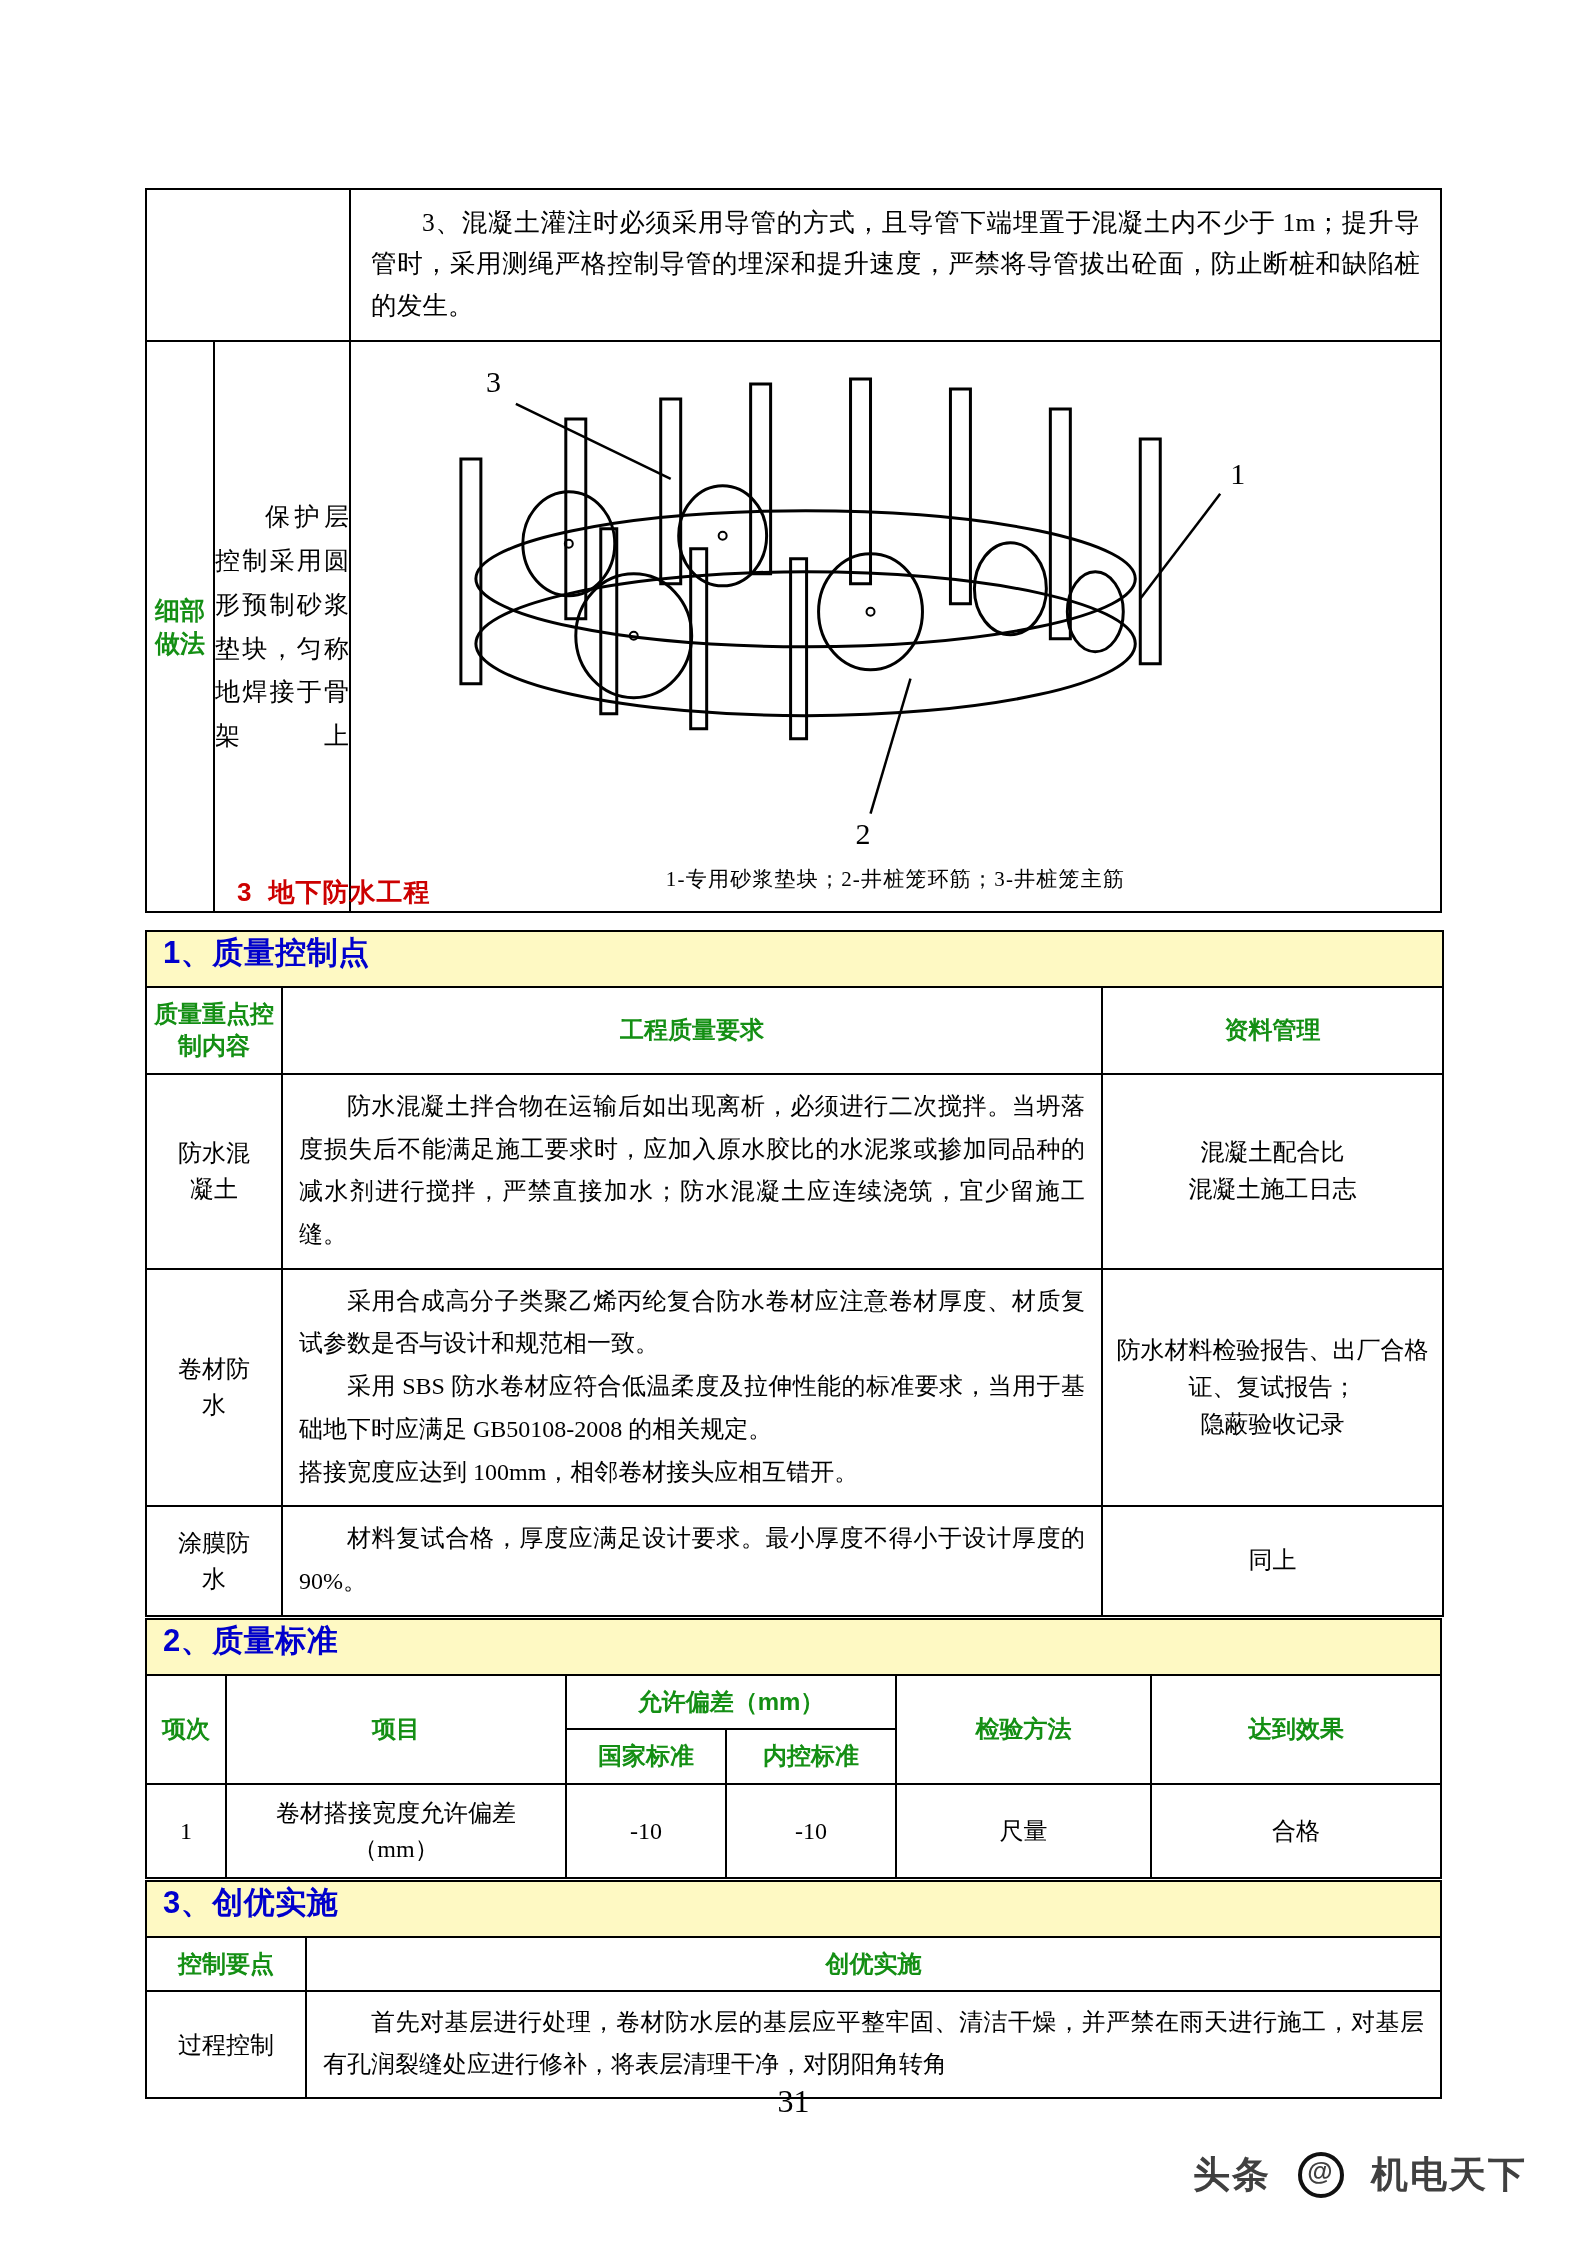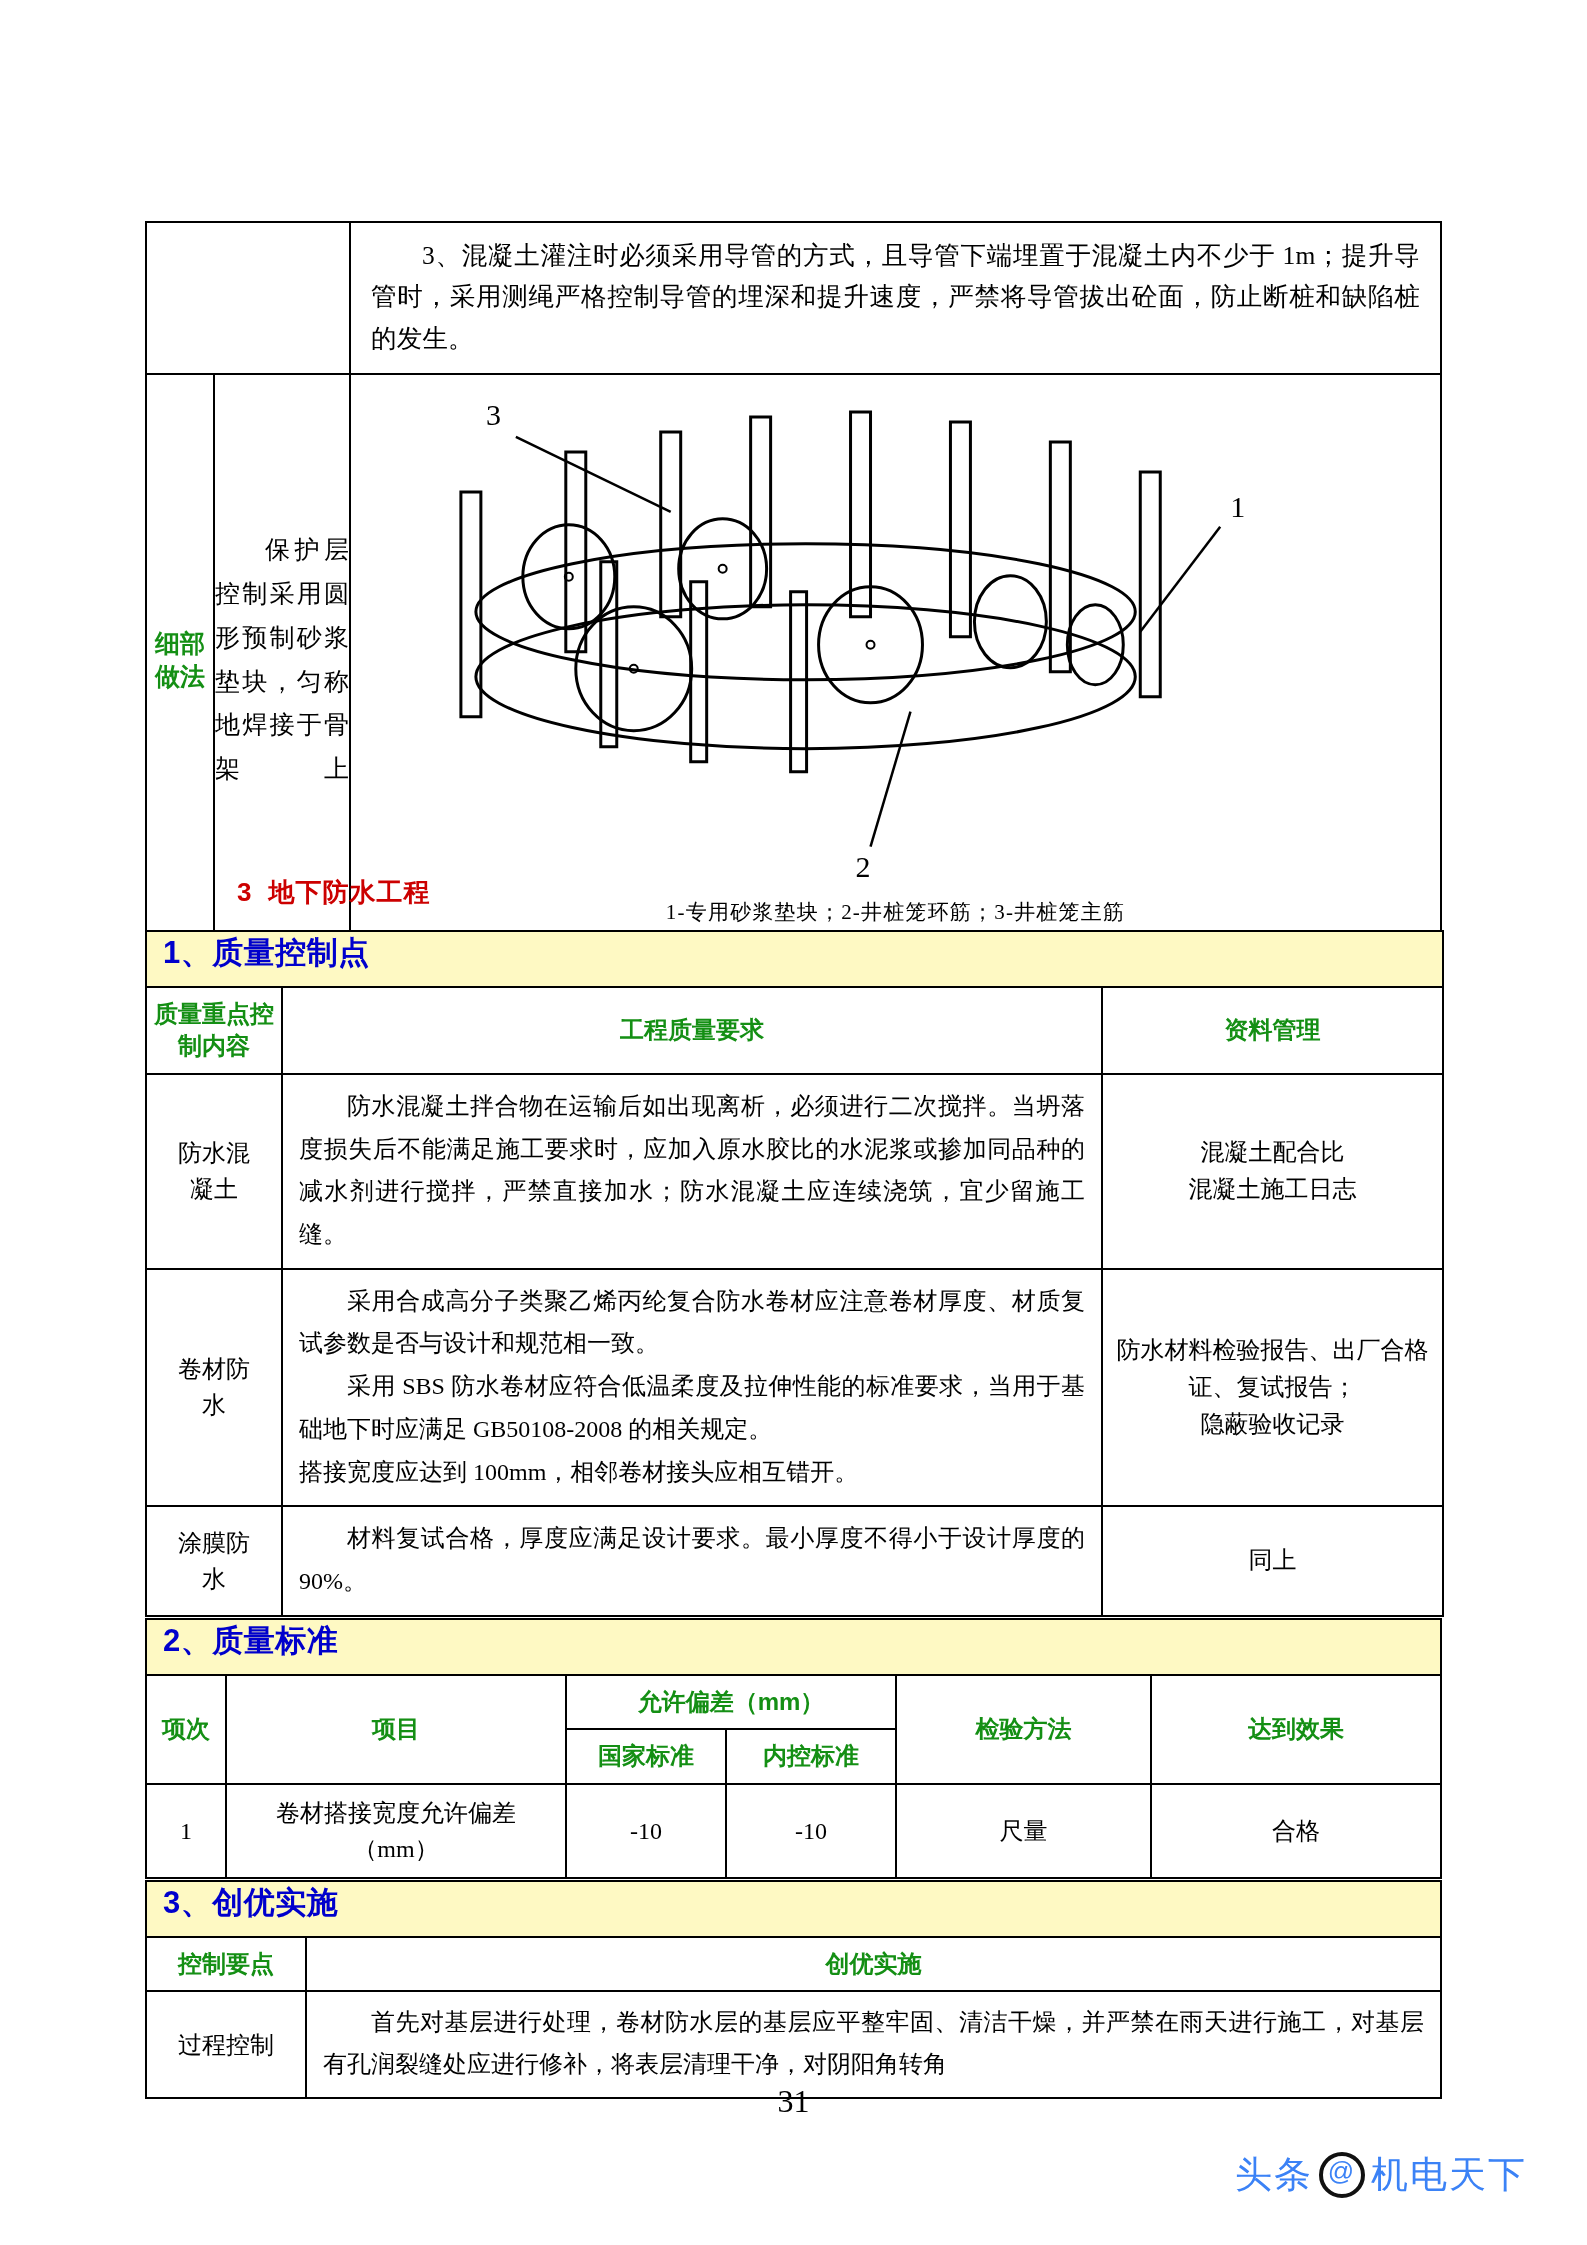--- a/index.html
+++ b/index.html
@@ -32,21 +32,20 @@
     vertical-align: middle;
     padding: 0;
   }
 
   
   .top-table {
     position: absolute;
     left: 145px;
     top: 188px;
     width: 1297px;
-    margin-top: 33px;
   }
   .top-table td { border-width: 2px; }
   .col-label   { width: 68px; }
   .col-desc    { width: 136px; }
   .col-body    { width: auto; }
 
   .body-text {
     font-size: 25.5px;
     line-height: 1.62;
     text-align: justify;
@@ -152,27 +151,27 @@
     left: 0; right: 0;
     top: 2083px;
     text-align: center;
     font-size: 32px;
   }
   .watermark {
     position: absolute;
     right: 60px;
     top: 2150px;
     font-size: 37px;
-    font-weight: normal;
-    font-family: "Liberation Sans", "DejaVu Sans", sans-serif;
-    color: #3b82f6;
+    font-weight: bold;
+    font-family: "Liberation Sans", "DejaVu Sans", sans-serif;
+    color: #404040;
     letter-spacing: 2px;
     display: flex;
     align-items: center;
-    gap: 6px;
+    gap: 27px;
   }
   .wm-circle {
     display: inline-block;
     width: 38px; height: 38px;
     border: 4px solid #111;
     border-radius: 50%;
     line-height: 31px;
     text-align: center;
     font-size: 26px;
   }

